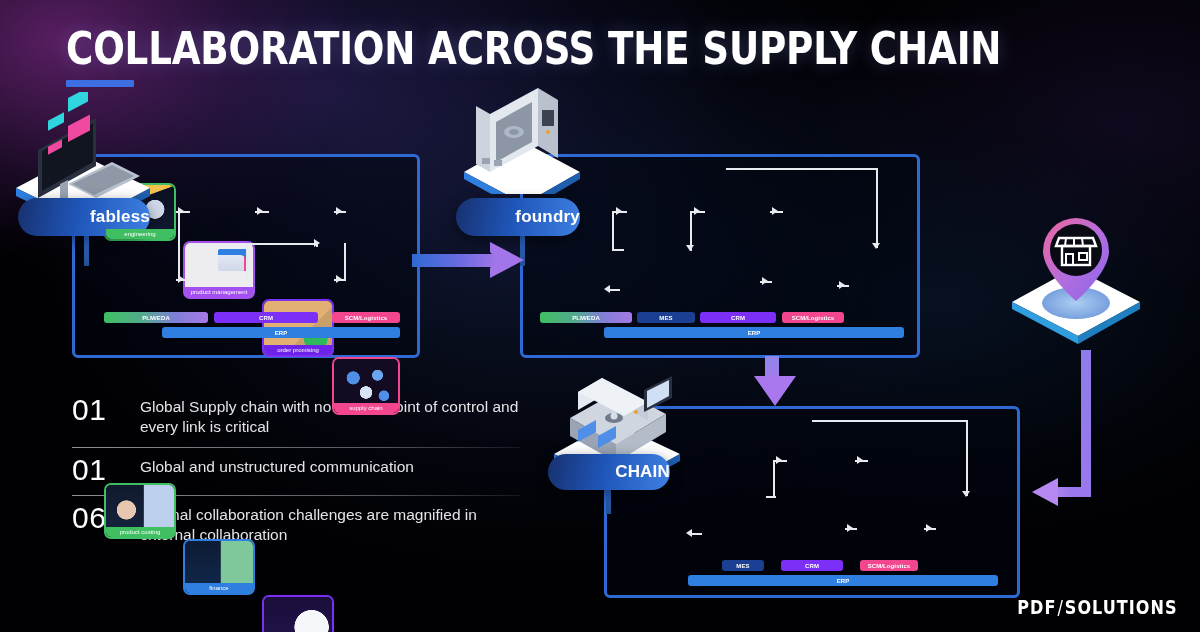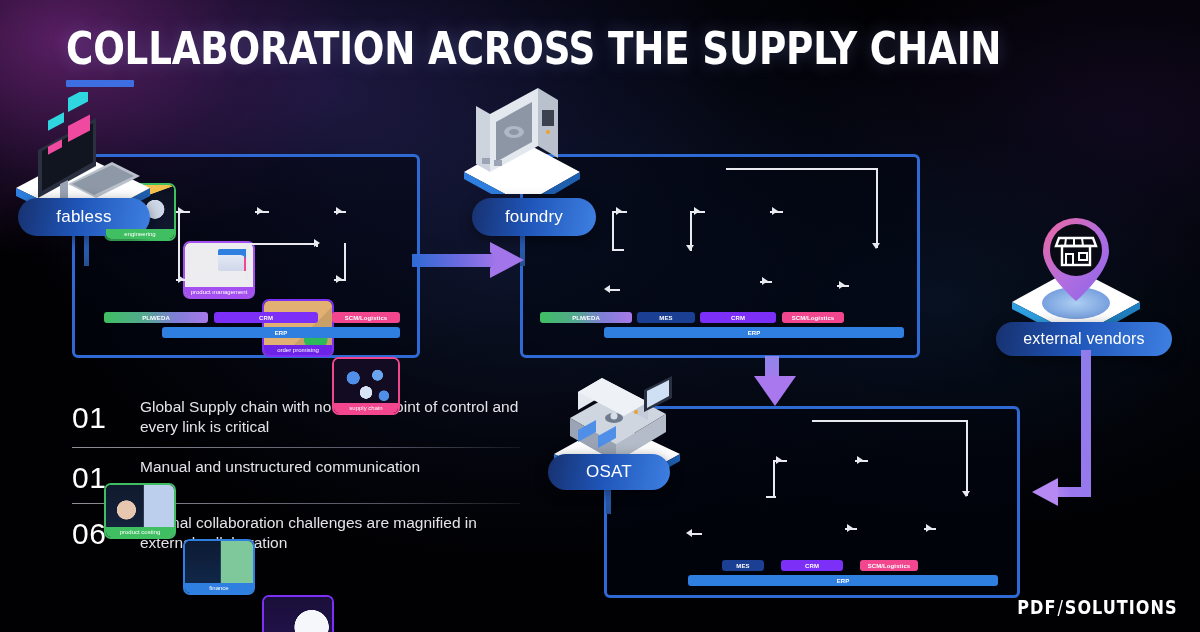--- a/index.html
+++ b/index.html
@@ -39,21 +39,21 @@
     position: absolute; left: 66px; top: 80px;
     width: 68px; height: 7px; border-radius: 1px;
     background: #3d6fe2;
   }
 
   
   #list { position: absolute; left: 72px; top: 388px; width: 448px; }
   .li-row { display: flex; align-items: flex-start; gap: 20px; padding: 6px 0 10px 0; }
   .li-num {
     font-size: 30px; font-weight: 400; color: #ffffff;
-    line-height: 1.05; min-width: 48px; letter-spacing: 0.5px; margin-top: 8px;
+    line-height: 1.05; min-width: 48px; letter-spacing: 0.5px;
   }
   .li-txt {
     font-size: 15.5px; line-height: 1.28; color: #e4e4e8;
     font-weight: 400; padding-top: 3px;
   }
   .li-sep {
     height: 1px; width: 100%;
     background: linear-gradient(90deg, rgba(190,190,200,0.75), rgba(150,150,170,0.55) 70%, rgba(120,120,140,0.15));
   }
 
@@ -154,24 +154,24 @@
   .wire-v { width: 2px; }
   .tip { position: absolute; width: 0; height: 0; }
   .tip-r { border-top: 4px solid transparent; border-bottom: 4px solid transparent; border-left: 6px solid #e8eaf0; }
   .tip-l { border-top: 4px solid transparent; border-bottom: 4px solid transparent; border-right: 6px solid #e8eaf0; }
   .tip-d { border-left: 4px solid transparent; border-right: 4px solid transparent; border-top: 6px solid #e8eaf0; }
 
   
   .pill {
     position: absolute;
     border-radius: 999px;
-    display: flex; align-items: center; justify-content: center;
+    display: flex; align-items: center; justify-content: flex-end;
     color: #ffffff;
     font-size: 17px;
-    font-weight: 400;
+    font-weight: 700;
     letter-spacing: .2px;
     background: linear-gradient(100deg, #17316f 0%, #1f55b8 45%, #3e80e2 100%);
     box-shadow: 0 4px 14px rgba(0,0,0,.45);
   }
   .pill-stem {
     position: absolute; width: 5px;
     background: linear-gradient(#2f6ad4,#24508f);
   }
   .pill-stem.violet { background: linear-gradient(#9a6ff0,#7a4ed8); }
 
@@ -201,21 +201,21 @@
   <div id="title-rule"></div>
 
   <div id="list">
     <div class="li-row">
       <div class="li-num">01</div>
       <div class="li-txt">Global Supply chain with no unique point of control and every link is critical</div>
     </div>
     <div class="li-sep"></div>
     <div class="li-row">
       <div class="li-num">01</div>
-      <div class="li-txt">Manual and unstructured communication</div>
+      <div class="li-txt">Global and unstructured communication</div>
     </div>
     <div class="li-sep"></div>
     <div class="li-row">
       <div class="li-num">06</div>
       <div class="li-txt">Internal collaboration challenges are magnified in external collaboration</div>
     </div>
   </div>
 
   <div class="panel" style="left:72px; top:154px; width:348px; height:204px;"></div>
   <div class="flow" style="left:72px; top:154px; width:348px; height:204px;"></div>
@@ -389,21 +389,21 @@
       <polygon points="40,38 76,18 76,58 40,78" fill="#7d8796" opacity="0.85"></polygon>
       <ellipse cx="58" cy="48" rx="10" ry="6" fill="#aeb8c6"></ellipse>
       <ellipse cx="58" cy="48" rx="5" ry="3" fill="#8c97a6"></ellipse>
 
       <rect x="86" y="26" width="12" height="16" fill="#3b4350"></rect>
       <circle cx="92" cy="48" r="2" fill="#f0a02a"></circle>
       <rect x="26" y="74" width="8" height="6" fill="#9aa4b4"></rect>
       <rect x="38" y="76" width="8" height="6" fill="#9aa4b4"></rect>
     </svg>
   </div>
-  <div class="pill" style="left:472px; top:198px; width:124px; height:38px;">
+  <div class="pill" style="left:456px; top:198px; width:124px; height:38px;">
     <span>foundry</span>
   </div>
 
   <div class="pill-stem" style="left:606px; top:484px; height:30px;"></div>
   <div class="iso" style="left:540px; top:366px; width:152px; height:112px;">
     <svg viewBox="0 0 152 112" width="152" height="112">
       <polygon points="14,88 72,56 140,88 82,120" fill="#ffffff"></polygon>
       <polygon points="14,88 14,95 82,128 82,120" fill="#2f7fe0"></polygon>
       <polygon points="140,88 140,95 82,128 82,120" fill="#1f5fb0"></polygon>
 
@@ -420,21 +420,21 @@
 
       <polygon points="104,24 132,10 132,32 104,46" fill="#2a3040"></polygon>
       <polygon points="107,25 129,14 129,30 107,42" fill="#cfe0f5"></polygon>
 
       <polygon points="38,64 56,54 56,66 38,76" fill="#4f8fe8"></polygon>
       <polygon points="58,70 76,60 76,72 58,82" fill="#4f8fe8"></polygon>
       <circle cx="96" cy="46" r="2" fill="#f0a02a"></circle>
     </svg>
   </div>
   <div class="pill" style="left:548px; top:454px; width:122px; height:36px;">
-    <span>OSAT</span>
+    <span>CHAIN</span>
   </div>
 
   <div class="pill-stem violet" style="left:1082px; top:354px; height:44px;"></div>
   <div class="iso" style="left:996px; top:204px; width:180px; height:140px;">
     <svg viewBox="0 0 180 140" width="180" height="140">
       <defs>
         <linearGradient id="pinGrad" x1="0" y1="0" x2="1" y2="1">
           <stop offset="0%" stop-color="#f0679e"></stop>
           <stop offset="55%" stop-color="#b06de0"></stop>
           <stop offset="100%" stop-color="#8a63e8"></stop>
@@ -455,23 +455,20 @@
 
       <rect x="66" y="42" width="28" height="19" fill="none" stroke="#ffffff" stroke-width="2.4"></rect>
       <path d="M63 34 h34 l3 8 h-40 z" fill="none" stroke="#ffffff" stroke-width="2.4"></path>
       <line x1="70" y1="34" x2="69" y2="42" stroke="#ffffff" stroke-width="2"></line>
       <line x1="78" y1="34" x2="78" y2="42" stroke="#ffffff" stroke-width="2"></line>
       <line x1="86" y1="34" x2="87" y2="42" stroke="#ffffff" stroke-width="2"></line>
       <rect x="70" y="50" width="7" height="11" fill="none" stroke="#ffffff" stroke-width="2"></rect>
       <rect x="83" y="49" width="8" height="7" fill="none" stroke="#ffffff" stroke-width="2"></rect>
     </svg>
   </div>
-  <div class="pill" style="left:996px; top:322px; width:176px; height:34px; font-size:16px;">
-    <span>external vendors</span>
-  </div>
 
   <div class="bigarrow" style="left:412px; top:232px; width:120px; height:56px;">
     <svg viewBox="0 0 120 56" width="120" height="56">
       <defs>
         <linearGradient id="agA" x1="0" y1="0" x2="1" y2="0">
           <stop offset="0%" stop-color="#2f6ad4"></stop>
           <stop offset="55%" stop-color="#6b6be0"></stop>
           <stop offset="100%" stop-color="#a375ea"></stop>
         </linearGradient>
       </defs>

